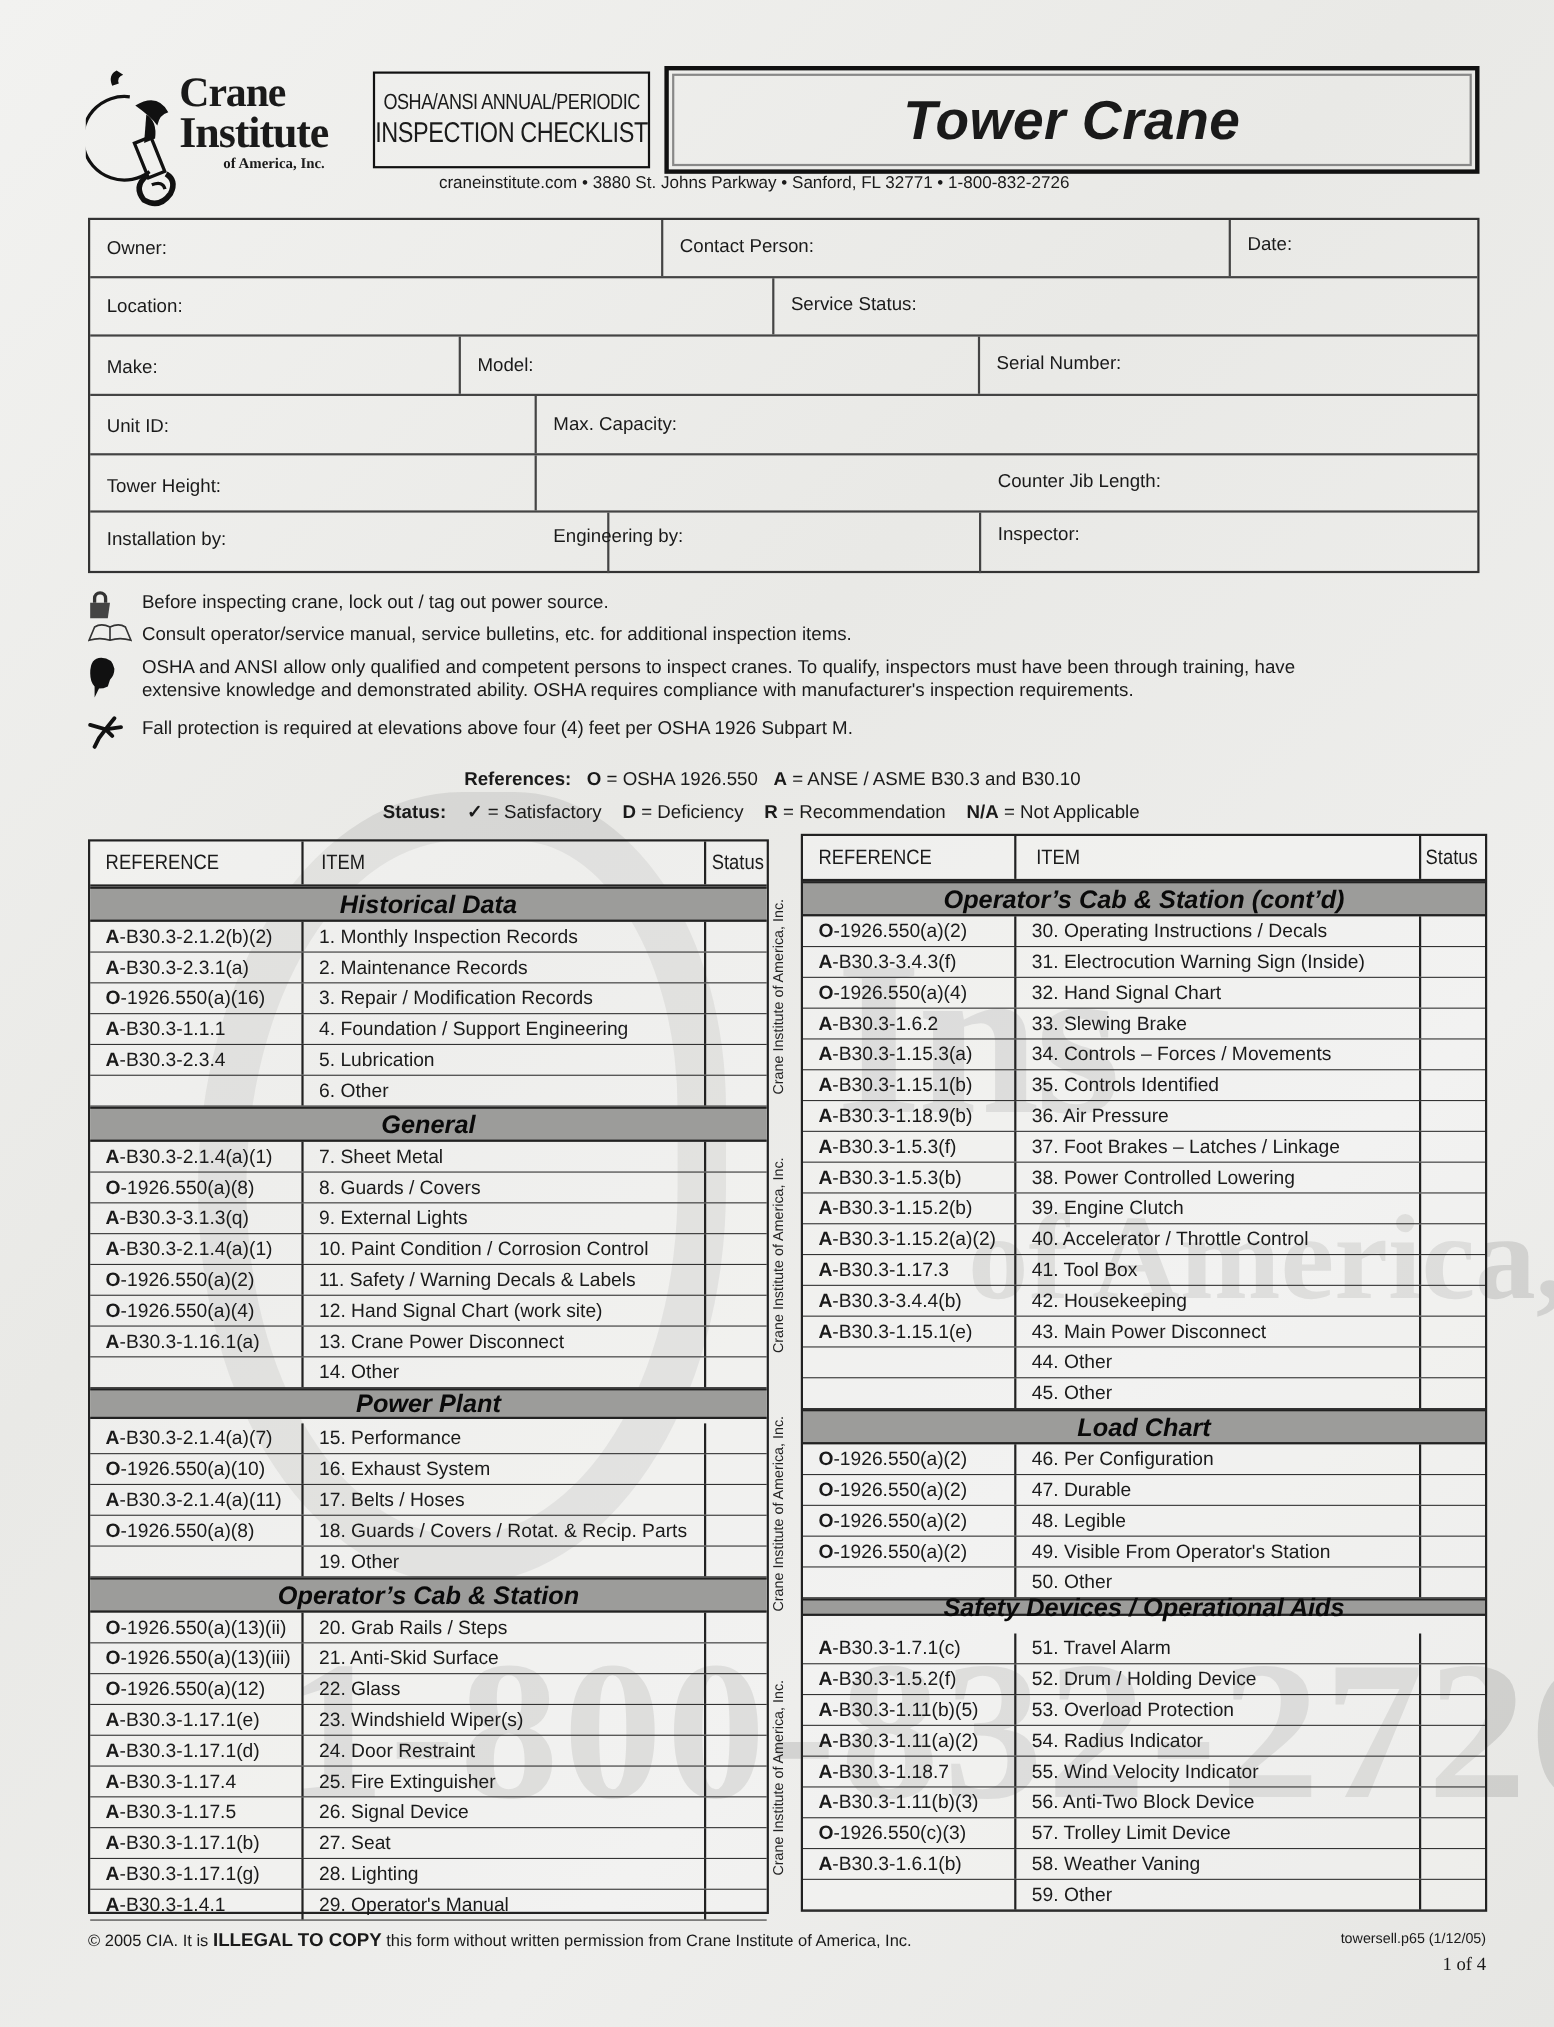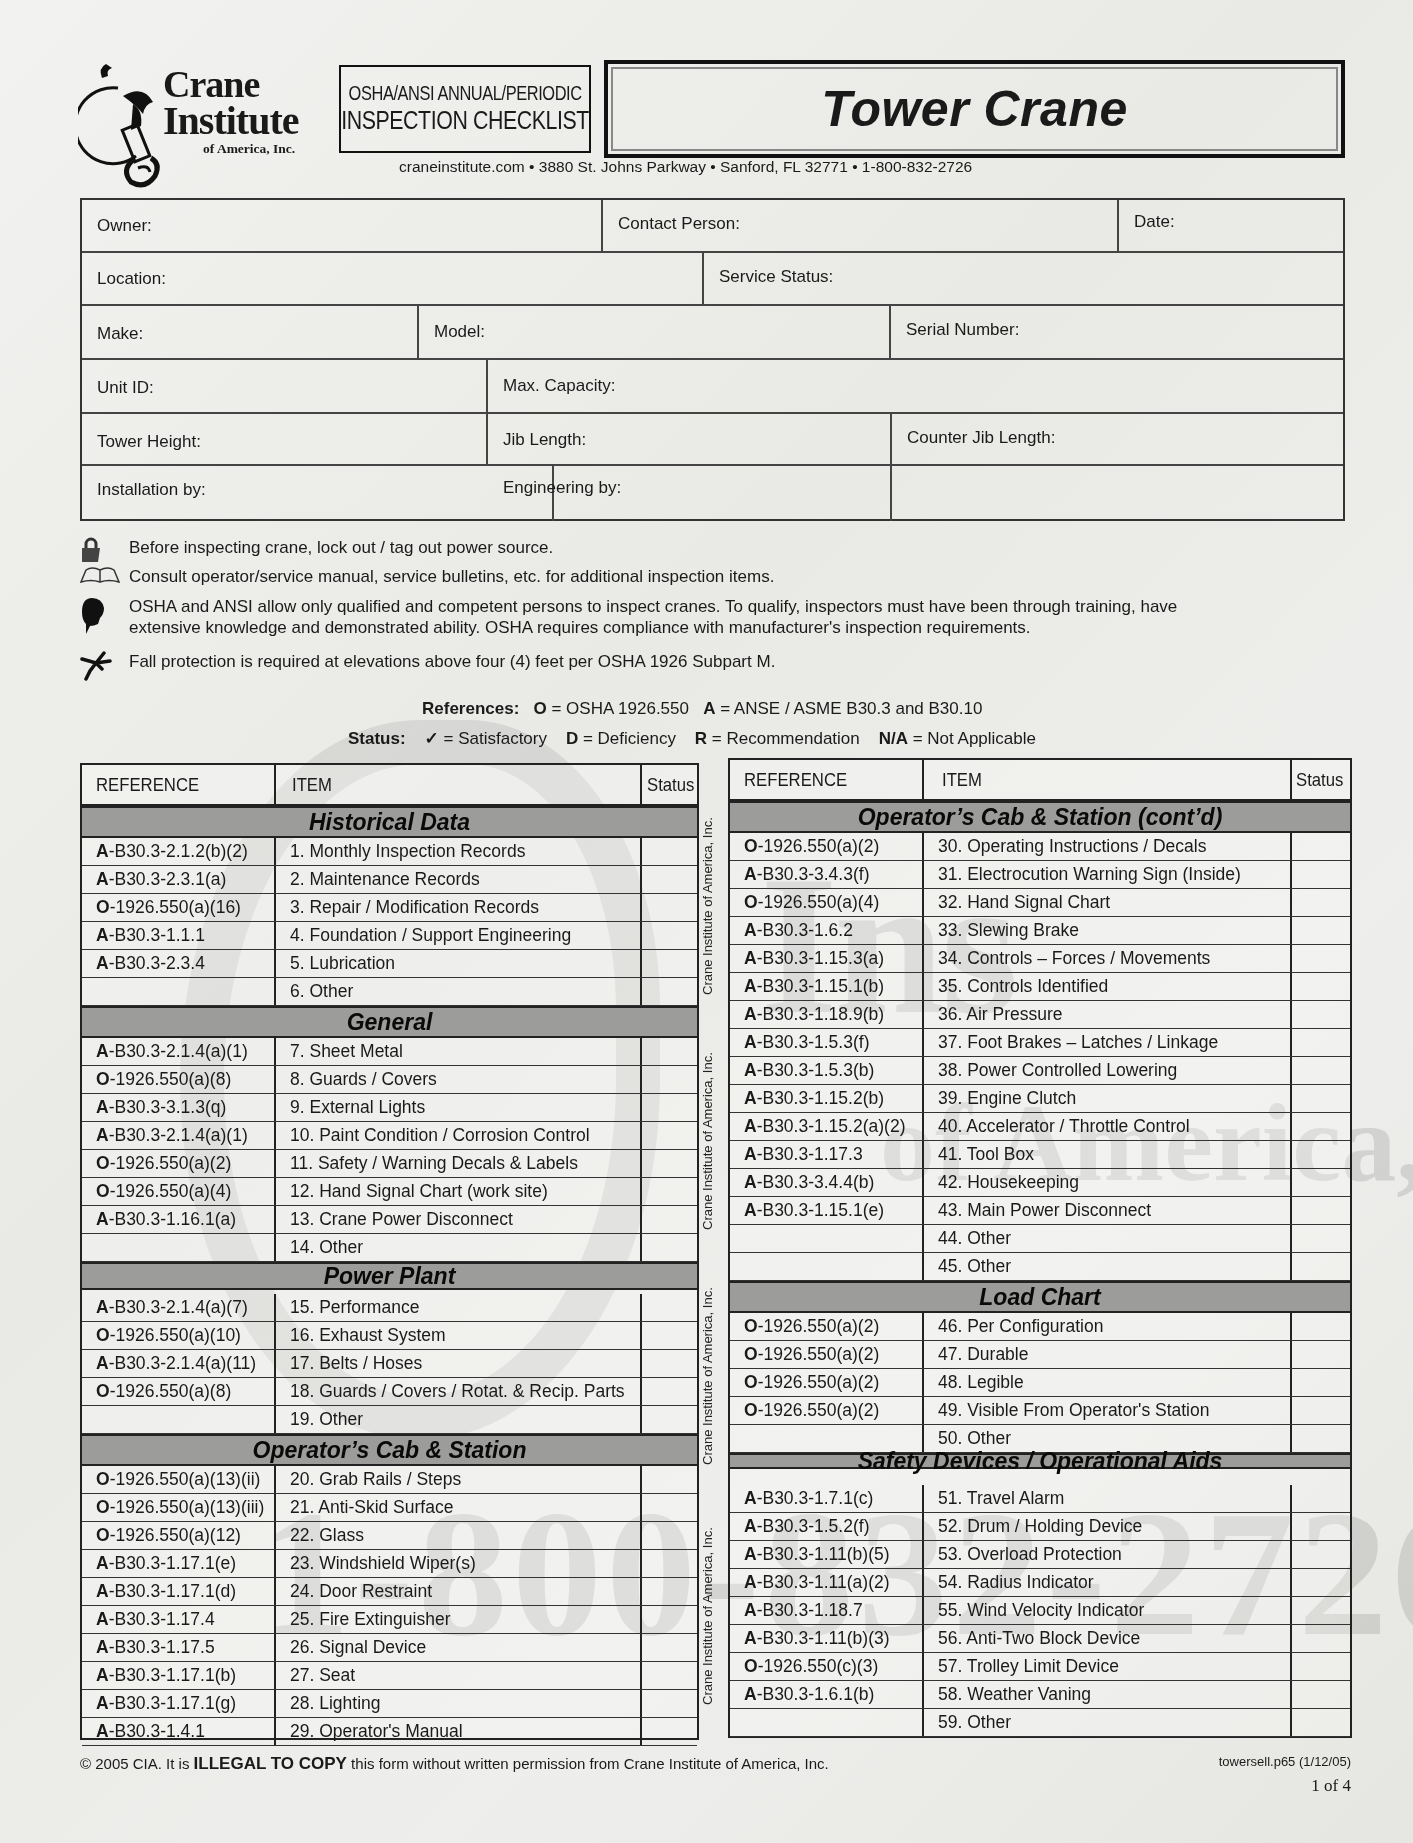--- a/index.html
+++ b/index.html
@@ -150,33 +150,33 @@
           <span style="top:18px">Unit ID:</span>
         </div>
       <div class="info-cell last" style="left:406px;width:859px;">
           <span style="top:16px">Max. Capacity:</span>
         </div>
     </div>
     <div class="info-row" style="top:214px;height:52px;">
       <div class="info-cell" style="left:0;width:406px;">
           <span style="top:18px">Tower Height:</span>
         </div>
-      <div class="info-cell" style="left:406px;width:404px;">
-          <span style="top:16px">Jib Length:</span>
-        </div>
       <div class="info-cell last" style="left:810px;width:455px;">
           <span style="top:14px">Counter Jib Length:</span>
         </div>
     </div>
     <div class="info-row" style="top:266px;height:55px;">
       <div class="info-cell" style="left:0;width:472px;">
           <span style="top:14px">Installation by:</span>
         </div>
       <div class="info-cell" style="left:406px;width:404px;">
           <span style="top:12px">Engineering by:</span>
+        </div>
+      <div class="info-cell last" style="left:810px;width:455px;">
+          <span style="top:10px">Inspector:</span>
         </div>
     </div>
   </div>
 
   <div class="notes">
     <div class="note" style="top:2px;">
       <span class="ico">
         <svg width="22" height="26" viewBox="0 0 22 26">
             <path d="M6 11 V7 a5 5 0 0 1 10 0 V11" fill="none" stroke="#333" stroke-width="3"></path>
             <path d="M2 11 h18 l-2 14 h-16 z" fill="#444"></path>

